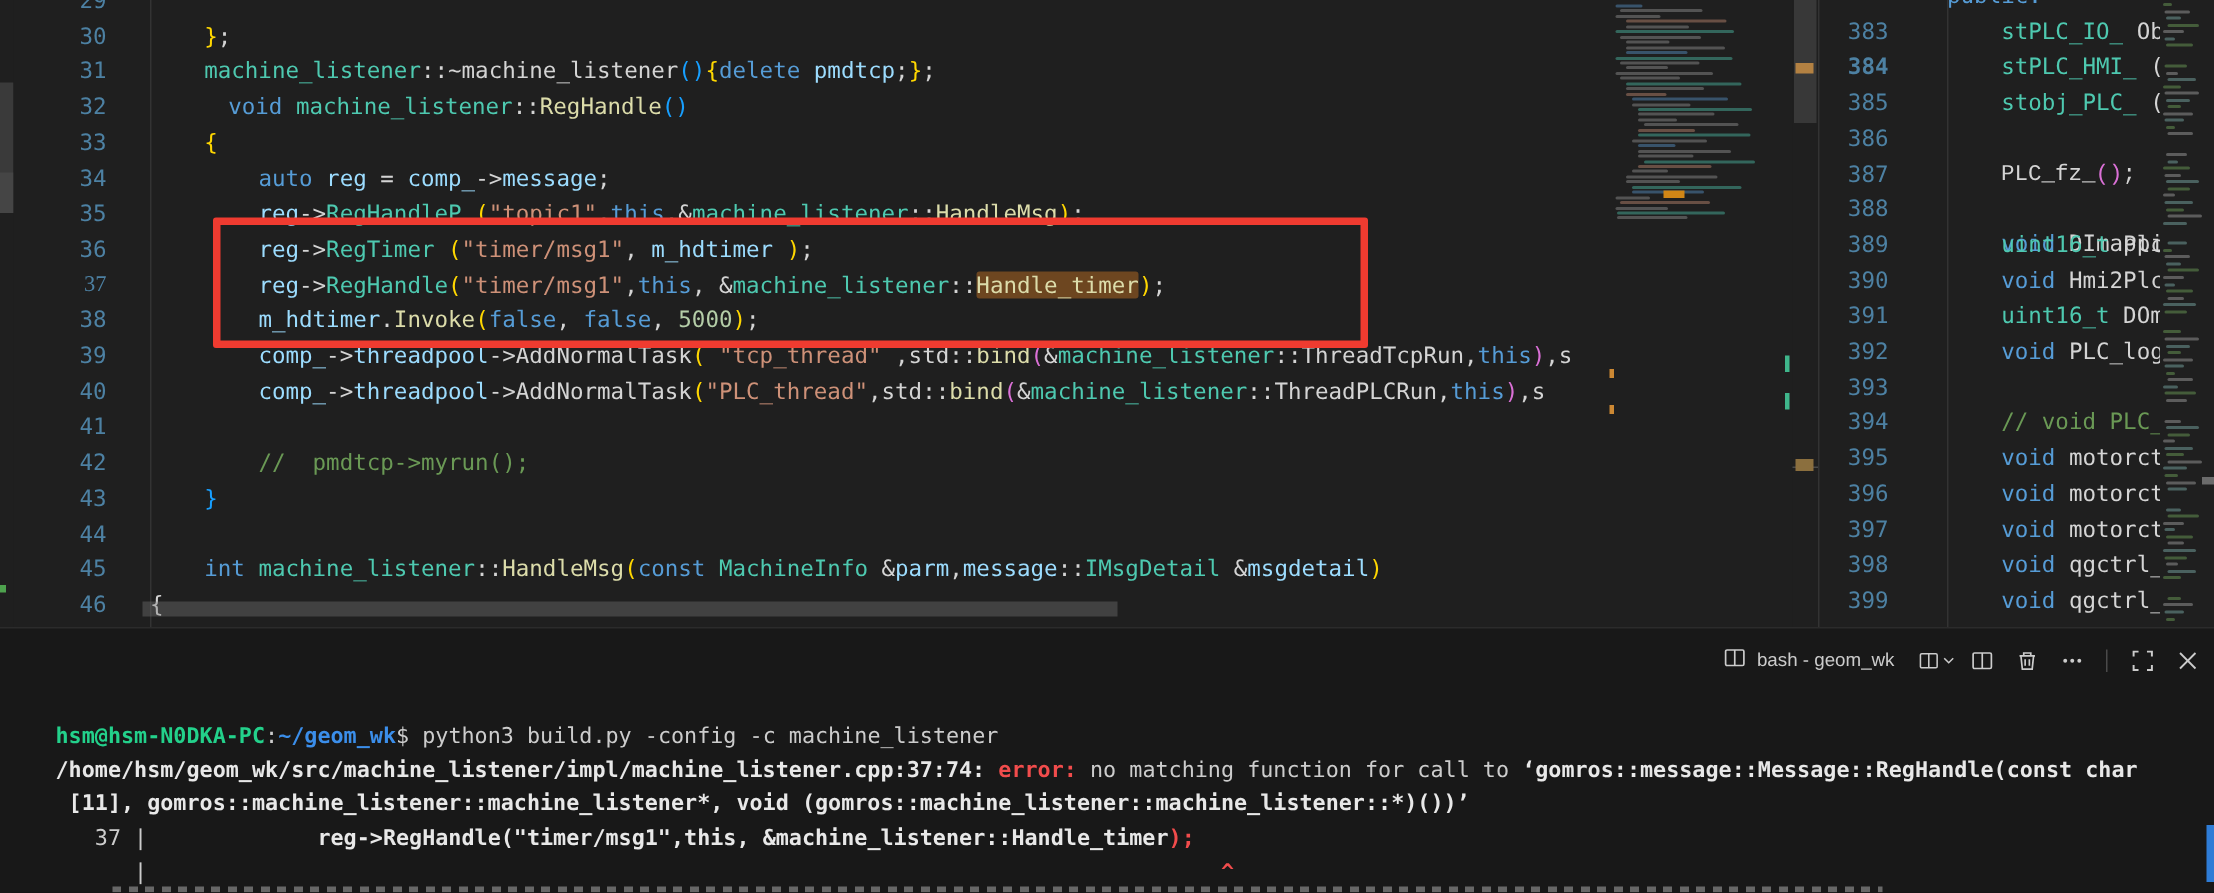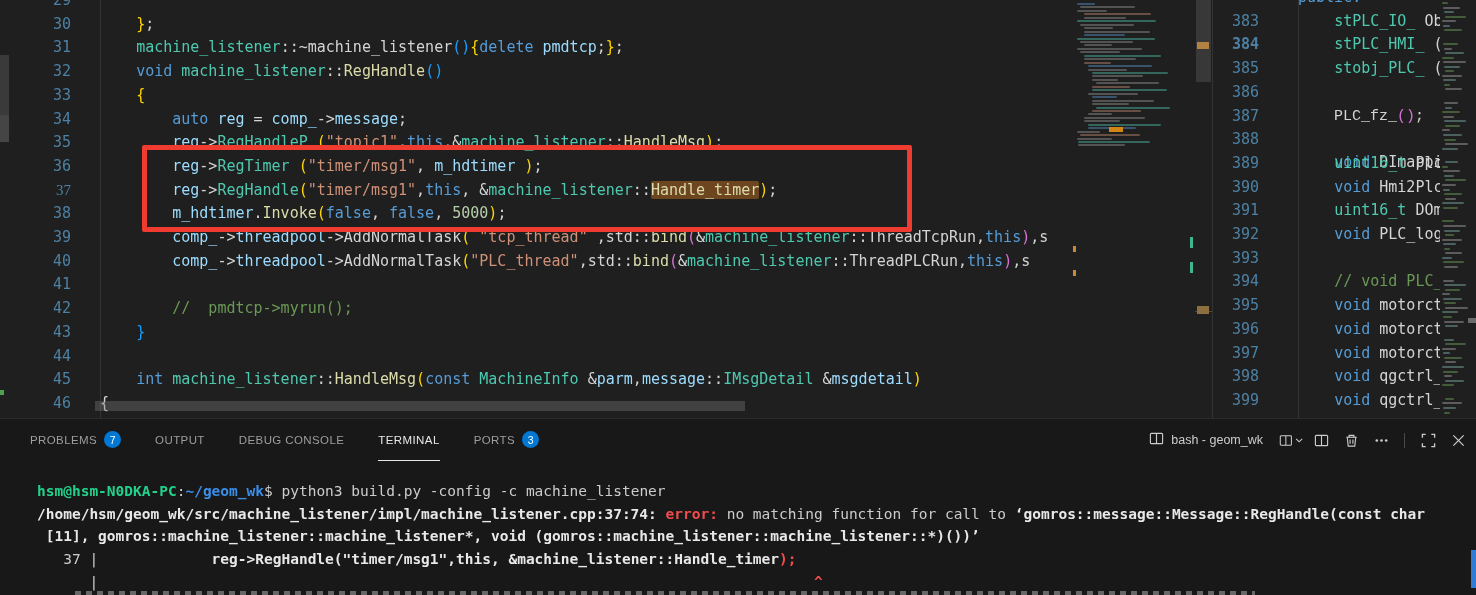--- a/index.html
+++ b/index.html
@@ -77,21 +77,21 @@
         <div class="ed-num" style="left: 0px; width: 62px; top: 297.1px;">42</div>
         <div class="ed-num" style="left: 0px; width: 62px; top: 320.8px;">43</div>
         <div class="ed-num" style="left: 0px; width: 62px; top: 344.5px;">44</div>
         <div class="ed-num" style="left: 0px; width: 62px; top: 368.2px;">45</div>
         <div class="ed-num" style="left: 0px; width: 62px; top: 391.9px;">46</div>
       </div>
     <div id="ed1-code">
         <div class="ed-row" style="left: 91px; top: -11px;"></div>
         <div class="ed-row" style="left: 91px; top: 12.7px;"><span class="pl">    </span><span class="p1">}</span><span class="pl">;</span></div>
         <div class="ed-row" style="left: 91px; top: 36.4px;"><span class="pl">    </span><span class="type">machine_listener</span><span class="pl">::~machine_listener</span><span class="p3">()</span><span class="p1">{</span><span class="kw">delete</span><span class="pl"> </span><span class="var">pmdtcp</span><span class="pl">;</span><span class="p1">}</span><span class="pl">;</span></div>
-        <div class="ed-row" style="left: 91px; top: 60.1px;"><span class="pl">    </span><span class="kw">void</span><span class="pl"> </span><span class="type">machine_listener</span><span class="pl">::</span><span class="fn">RegHandle</span><span class="p3">()</span></div>
+        <div class="ed-row" style="left: 91px; top: 60.1px; padding-left: 16px;"><span class="pl">    </span><span class="kw">void</span><span class="pl"> </span><span class="type">machine_listener</span><span class="pl">::</span><span class="fn">RegHandle</span><span class="p3">()</span></div>
         <div class="ed-row" style="left: 91px; top: 83.8px;"><span class="pl">    </span><span class="p1">{</span></div>
         <div class="ed-row" style="left: 91px; top: 107.5px;"><span class="pl">        </span><span class="kw">auto</span><span class="pl"> </span><span class="var">reg</span><span class="pl"> = </span><span class="var">comp_</span><span class="pl">-&gt;</span><span class="var">message</span><span class="pl">;</span></div>
         <div class="ed-row" style="left: 91px; top: 131.2px;"><span class="pl">        </span><span class="var">reg</span><span class="pl">-&gt;</span><span class="type">RegHandleP</span><span class="pl"> </span><span class="p1">(</span><span class="str">"topic1"</span><span class="pl">,</span><span class="kw">this</span><span class="pl">,&amp;</span><span class="type">machine_listener</span><span class="pl">::</span><span class="fn">HandleMsg</span><span class="p1">)</span><span class="pl">;</span></div>
         <div class="ed-row" style="left: 91px; top: 154.9px;"><span class="pl">        </span><span class="var">reg</span><span class="pl">-&gt;</span><span class="type">RegTimer</span><span class="pl"> </span><span class="p1">(</span><span class="str">"timer/msg1"</span><span class="pl">, </span><span class="var">m_hdtimer</span><span class="pl"> </span><span class="p1">)</span><span class="pl">;</span></div>
         <div class="ed-row" style="left: 91px; top: 178.6px;"><span class="pl">        </span><span class="var">reg</span><span class="pl">-&gt;</span><span class="type">RegHandle</span><span class="p1">(</span><span class="str">"timer/msg1"</span><span class="pl">,</span><span class="kw">this</span><span class="pl">, &amp;</span><span class="type">machine_listener</span><span class="pl">::</span><span class="fn hl">Handle_timer</span><span class="p1">)</span><span class="pl">;</span></div>
         <div class="ed-row" style="left: 91px; top: 202.3px;"><span class="pl">        </span><span class="var">m_hdtimer</span><span class="pl">.</span><span class="fn">Invoke</span><span class="p1">(</span><span class="kw">false</span><span class="pl">, </span><span class="kw">false</span><span class="pl">, </span><span class="num">5000</span><span class="p1">)</span><span class="pl">;</span></div>
         <div class="ed-row" style="left: 91px; top: 226px;"><span class="pl">        </span><span class="var">comp_</span><span class="pl">-&gt;</span><span class="var">threadpool</span><span class="pl">-&gt;</span><span class="pl">AddNormalTask</span><span class="p1">(</span><span class="pl"> </span><span class="str">"tcp_thread"</span><span class="pl"> ,std::</span><span class="fn">bind</span><span class="p2">(</span><span class="pl">&amp;</span><span class="type">machine_listener</span><span class="pl">::ThreadTcpRun,</span><span class="kw">this</span><span class="p2">)</span><span class="pl">,s</span></div>
         <div class="ed-row" style="left: 91px; top: 249.7px;"><span class="pl">        </span><span class="var">comp_</span><span class="pl">-&gt;</span><span class="var">threadpool</span><span class="pl">-&gt;</span><span class="pl">AddNormalTask</span><span class="p1">(</span><span class="str">"PLC_thread"</span><span class="pl">,std::</span><span class="fn">bind</span><span class="p2">(</span><span class="pl">&amp;</span><span class="type">machine_listener</span><span class="pl">::ThreadPLCRun,</span><span class="kw">this</span><span class="p2">)</span><span class="pl">,s</span></div>
         <div class="ed-row" style="left: 91px; top: 273.4px;"></div>
         <div class="ed-row" style="left: 91px; top: 297.1px;"><span class="pl">        </span><span class="cm">//  pmdtcp-&gt;myrun();</span></div>
@@ -282,39 +282,20 @@
       <div class="mm-bar" style="left: 5px; top: 397.85px; width: 9px; background: rgb(106, 153, 85); opacity: 0.5;"></div>
       <div class="mm-bar" style="left: 2px; top: 402.4px; width: 20px; background: rgb(154, 154, 154); opacity: 0.5;"></div>
       <div class="mm-bar" style="left: 3px; top: 406.95px; width: 13px; background: rgb(118, 163, 160); opacity: 0.5;"></div>
       <div class="mm-bar" style="left: 4px; top: 411.5px; width: 6px; background: rgb(106, 153, 85); opacity: 0.5;"></div>
     </div>
   <div id="sb2">
     <div style="position:absolute;left:0;top:318px;width:8px;height:5px;background:#6b6b6b;"></div>
   </div>
 
   <div id="panel">
-    <div id="tabbar">
-        <div class="ptab">
-          <span>PROBLEMS</span>
-          <span class="badge">7</span>
-        </div>
-        <div class="ptab">
-          <span>OUTPUT</span>
-        </div>
-        <div class="ptab">
-          <span>DEBUG CONSOLE</span>
-        </div>
-        <div class="ptab active">
-          <span>TERMINAL</span>
-        </div>
-        <div class="ptab">
-          <span>PORTS</span>
-          <span class="badge">3</span>
-        </div>
-      </div>
 
     <div id="panel-actions">
       <div class="term-title">
         <span>
           <svg width="15" height="15" viewBox="0 0 16 16" fill="none" stroke="#cccccc" stroke-width="1.2">
             <rect x="1.5" y="2.5" width="13" height="11" rx="1"></rect>
               <line x1="8" y1="2.5" x2="8" y2="13.5"></line>
           </svg>
         </span>
         <span>bash - geom_wk</span>

